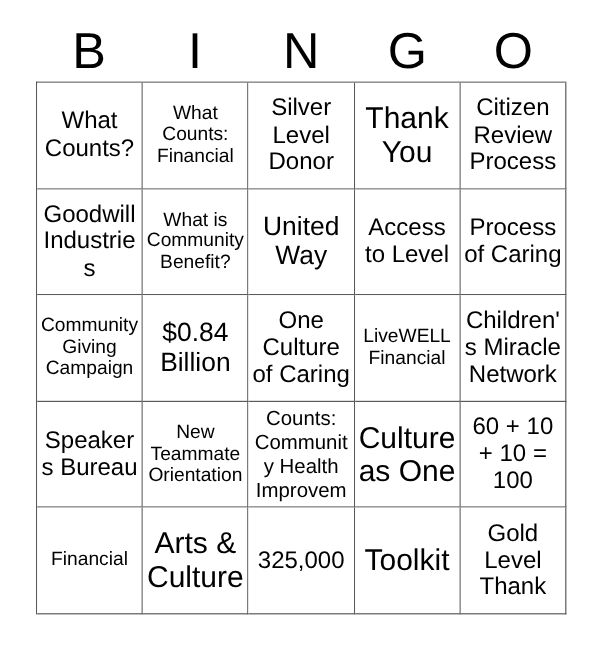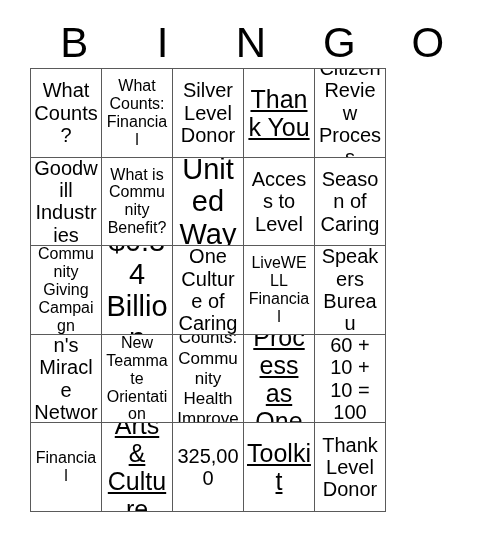--- a/index.html
+++ b/index.html
@@ -35,21 +35,21 @@
     line-height: 1;
     font-weight: 400;
     color: #000000;
     font-family: "Liberation Sans", sans-serif;
   }
   
   #grid {
     position: absolute;
     left: 30px;
     top: 68px;
-    width: 356px;
+    width: 442px;
     height: 444px;
     display: grid;
     grid-template-columns: repeat(5, 1fr);
     grid-template-rows: repeat(5, 1fr);
     border-top: 1px solid #5a5a5a;
     border-left: 1px solid #5a5a5a;
     background: #ffffff;
   }
   .cell {
     border-right: 1px solid #5a5a5a;
@@ -63,22 +63,22 @@
     background: #ffffff;
   }
   .cell-text {
     display: block;
     width: 100%;
     color: #000000;
     line-height: 1.12;
     word-wrap: break-word;
   }
   
-  .sz-xl .cell-text { font-size: 29px; }
-  .sz-lg .cell-text { font-size: 25px; text-decoration: underline; }
+  .sz-xl .cell-text { font-size: 22px; }
+  .sz-lg .cell-text { font-size: 25px; }
   .sz-md .cell-text { font-size: 20px; }
   .sz-sm .cell-text { font-size: 16px; }
   .sz-xs .cell-text { font-size: 17px; line-height: 1.18; }
 </style>
 </head>
 <body>
 
 <div id="bingo-card">
 
   <div id="header-row">
@@ -113,65 +113,65 @@
     <div class="cell sz-sm">
         <span class="cell-text">What is Community Benefit?</span>
       </div>
     <div class="cell sz-xl">
         <span class="cell-text">United Way</span>
       </div>
     <div class="cell sz-md">
         <span class="cell-text">Access to Level</span>
       </div>
     <div class="cell sz-md">
-        <span class="cell-text">Season of Caring</span>
+        <span class="cell-text">Process of Caring</span>
       </div>
 
     <div class="cell sz-sm">
         <span class="cell-text">Community Giving Campaign</span>
       </div>
     <div class="cell sz-xl">
         <span class="cell-text">$0.84 Billion</span>
       </div>
     <div class="cell sz-md">
         <span class="cell-text">One Culture of Caring</span>
       </div>
     <div class="cell sz-sm">
         <span class="cell-text">LiveWELL Financial</span>
       </div>
     <div class="cell sz-md">
-        <span class="cell-text">Speakers Bureau</span>
+        <span class="cell-text">Children's Miracle Network</span>
       </div>
 
     <div class="cell sz-md">
-        <span class="cell-text">Children's Miracle Network</span>
+        <span class="cell-text">Speakers Bureau</span>
       </div>
     <div class="cell sz-sm">
         <span class="cell-text">New Teammate Orientation</span>
       </div>
     <div class="cell sz-xs">
         <span class="cell-text">What Counts: Community Health Improvement</span>
       </div>
     <div class="cell sz-lg">
-        <span class="cell-text">Process as One</span>
+        <span class="cell-text">Culture as One</span>
       </div>
     <div class="cell sz-md">
         <span class="cell-text">60 + 10 + 10 = 100</span>
       </div>
 
     <div class="cell sz-sm">
         <span class="cell-text">Financial</span>
       </div>
     <div class="cell sz-lg">
         <span class="cell-text">Arts &amp; Culture</span>
       </div>
     <div class="cell sz-md">
         <span class="cell-text">325,000</span>
       </div>
     <div class="cell sz-lg">
         <span class="cell-text">Toolkit</span>
       </div>
     <div class="cell sz-md">
-        <span class="cell-text">Thank Level Donor</span>
+        <span class="cell-text">Gold Level Thank</span>
       </div>
 
   </div>
 </div>
 
 </body></html>

